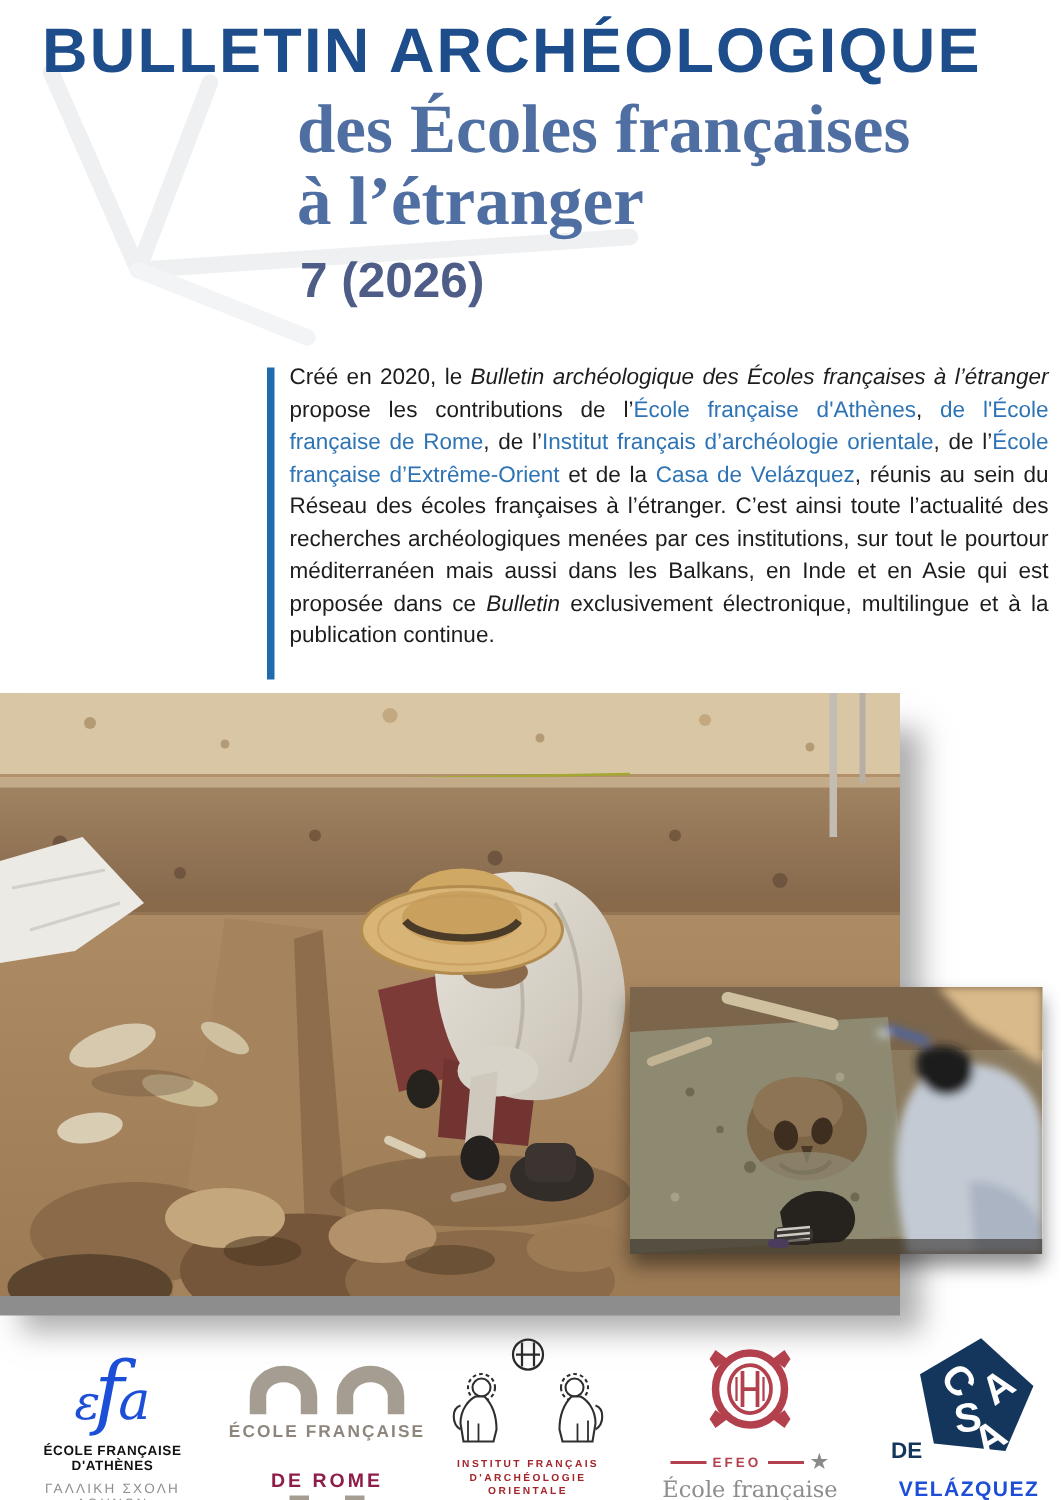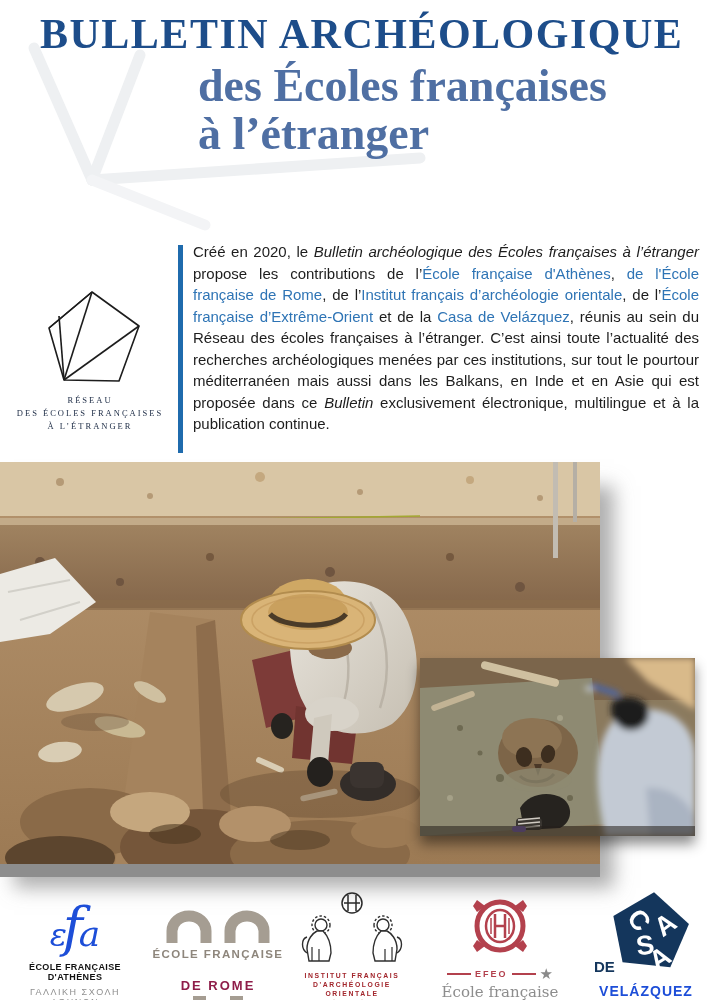--- a/index.html
+++ b/index.html
@@ -3,22 +3,22 @@
 <meta charset="utf-8">
 <style>
   * { margin:0; padding:0; box-sizing:border-box; }
   body { background:#ffffff; font-family:"Liberation Sans", sans-serif; }
   .page { position:relative; width:707px; height:1000px; background:#fff; overflow:hidden; }
 
   
   .watermark { position:absolute; left:0; top:30px; pointer-events:none; }
 
   
-  .title { position:absolute; left:40px; top:10px; width:660px;
-           font-family:Liberation Serif, serif; font-weight:bold;
+  .title { position:absolute; left:28px; top:10px; width:660px;
+           font-family:Liberation Sans, sans-serif; font-weight:bold;
            font-size:42px; letter-spacing:1.5px; color:#1d4d8a; white-space:nowrap; }
   .subtitle { position:absolute; left:198px; top:62px;
               font-family:"Liberation Serif", serif; font-weight:bold;
               color:#4f6fa3; font-size:46px; line-height:48px; }
   .issue { position:absolute; left:200px; top:168px;
            font-family:"Liberation Sans", sans-serif; font-weight:bold;
            font-size:33px; color:#4e5d87; }
 
   
   .resefe { position:absolute; left:14px; top:288px; width:152px; text-align:center; }
@@ -79,37 +79,22 @@
       <path d="M92,150 L420,128"></path>
       <path d="M92,150 L205,195" stroke="#f3f4f6"></path>
     </g>
   </svg>
 
   <div class="title">BULLETIN ARCHÉOLOGIQUE</div>
   <div class="subtitle">
     <div>des Écoles françaises</div>
     <div>à l’étranger</div>
   </div>
-
-  <div class="resefe">
-    <svg width="118" height="96" viewBox="0 0 118 96">
-      <g stroke="#1d1d1d" stroke-width="1.6" fill="none" stroke-linejoin="round">
-        <path d="M61,4 L108,38 L88,93 L33,92 L18,40 Z"></path>
-        <path d="M61,4 L33,92"></path>
-        <path d="M108,38 L33,92"></path>
-        <path d="M18,40 L61,4"></path>
-        <path d="M28,28 L33,92"></path>
-      </g>
-    </svg>
-    <div class="resefe-caption">
-      <div>RÉSEAU</div>
-      <div>DES ÉCOLES FRANÇAISES</div>
-      <div>À L’ÉTRANGER</div>
-    </div>
-  </div>
+  <div class="issue">7 (2026)</div>
+
 
   <div class="intro-divider"></div>
   <p class="intro-text"><span class="seg-normal">Créé en 2020, le </span><span class="seg-italic">Bulletin archéologique des Écoles françaises à l’étranger</span><span class="seg-normal"> propose les contributions de l’</span><span class="seg-link">École française d'Athènes</span><span class="seg-normal">, </span><span class="seg-link">de l'École française de Rome</span><span class="seg-normal">, de l’</span><span class="seg-link">Institut français d’archéologie orientale</span><span class="seg-normal">, de l’</span><span class="seg-link">École française d’Extrême-Orient</span><span class="seg-normal"> et de la </span><span class="seg-link">Casa de Velázquez</span><span class="seg-normal">, réunis au sein du Réseau des écoles françaises à l’étranger. C’est ainsi toute l’actualité des recherches archéologiques menées par ces institutions, sur tout le pourtour méditerranéen mais aussi dans les Balkans, en Inde et en Asie qui est proposée dans ce </span><span class="seg-italic">Bulletin</span><span class="seg-normal"> exclusivement électronique, multilingue et à la publication continue.</span></p>
 
   <figure class="main-photo">
     <svg width="600" height="402" viewBox="0 0 600 402">
       <defs>
         <linearGradient id="dig" x1="0" y1="0" x2="0" y2="1">
           <stop offset="0" stop-color="#b5946e"></stop>
             <stop offset="1" stop-color="#9c7a54"></stop>

